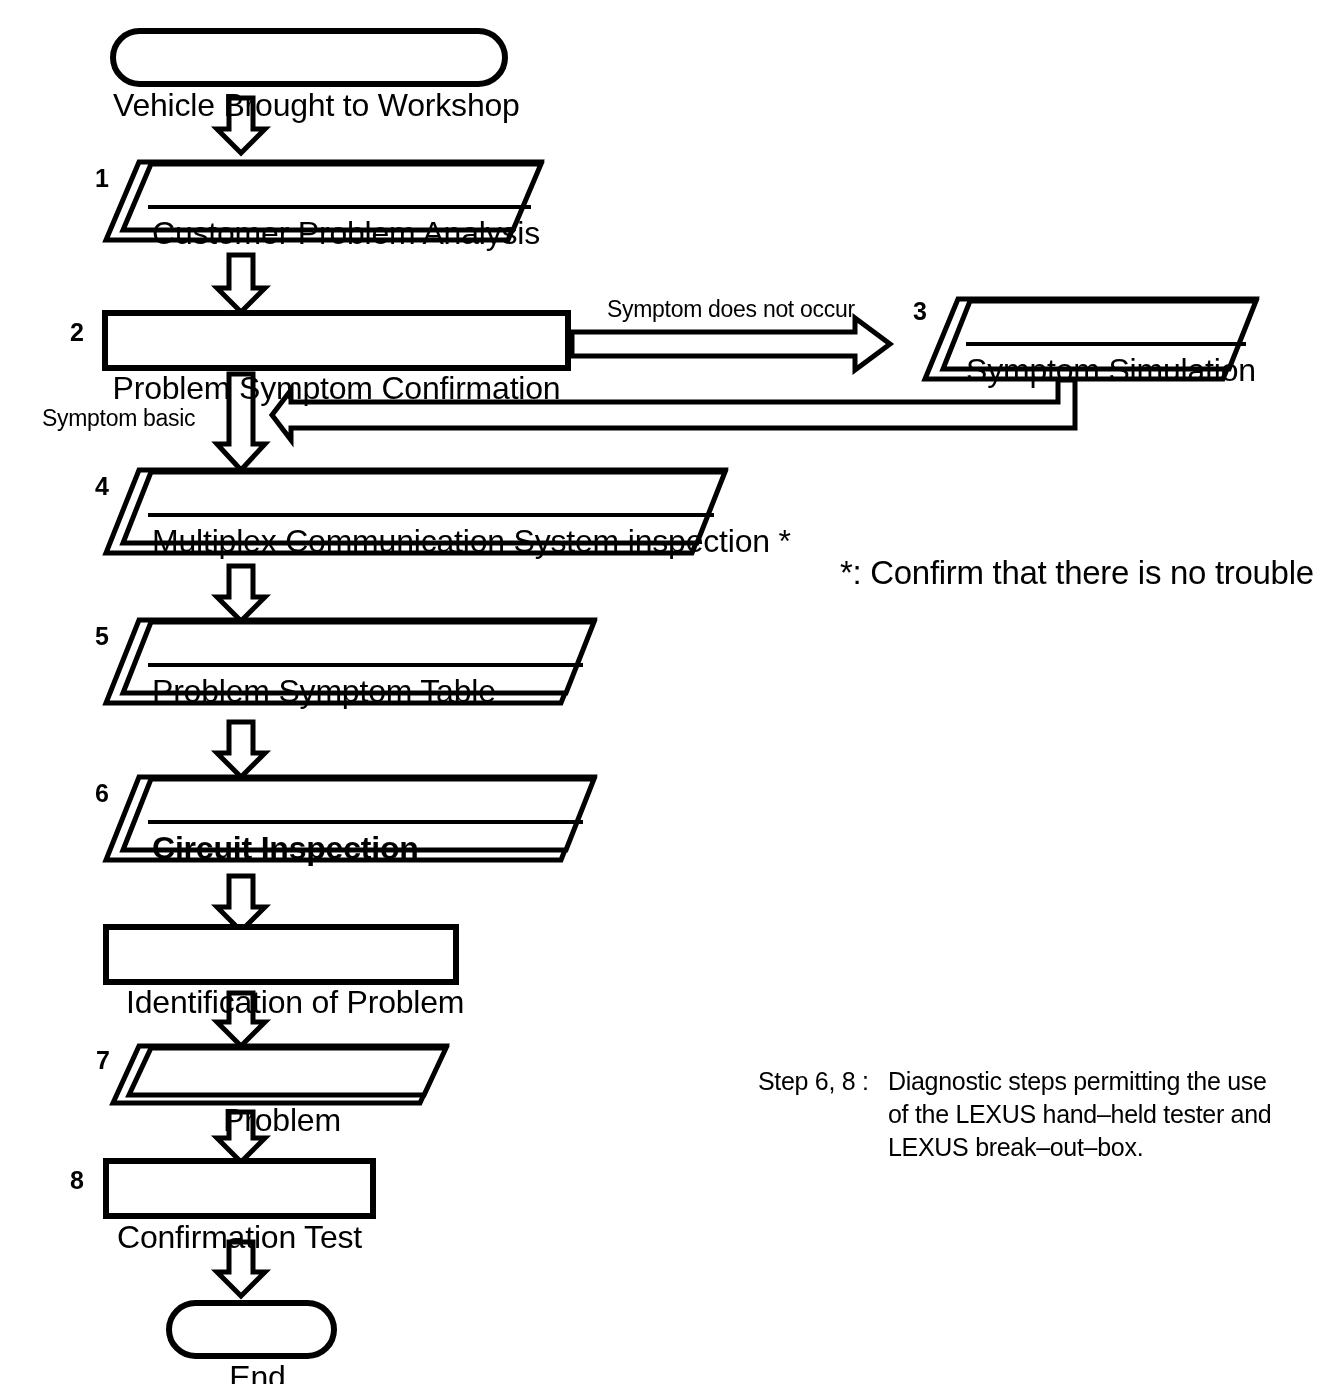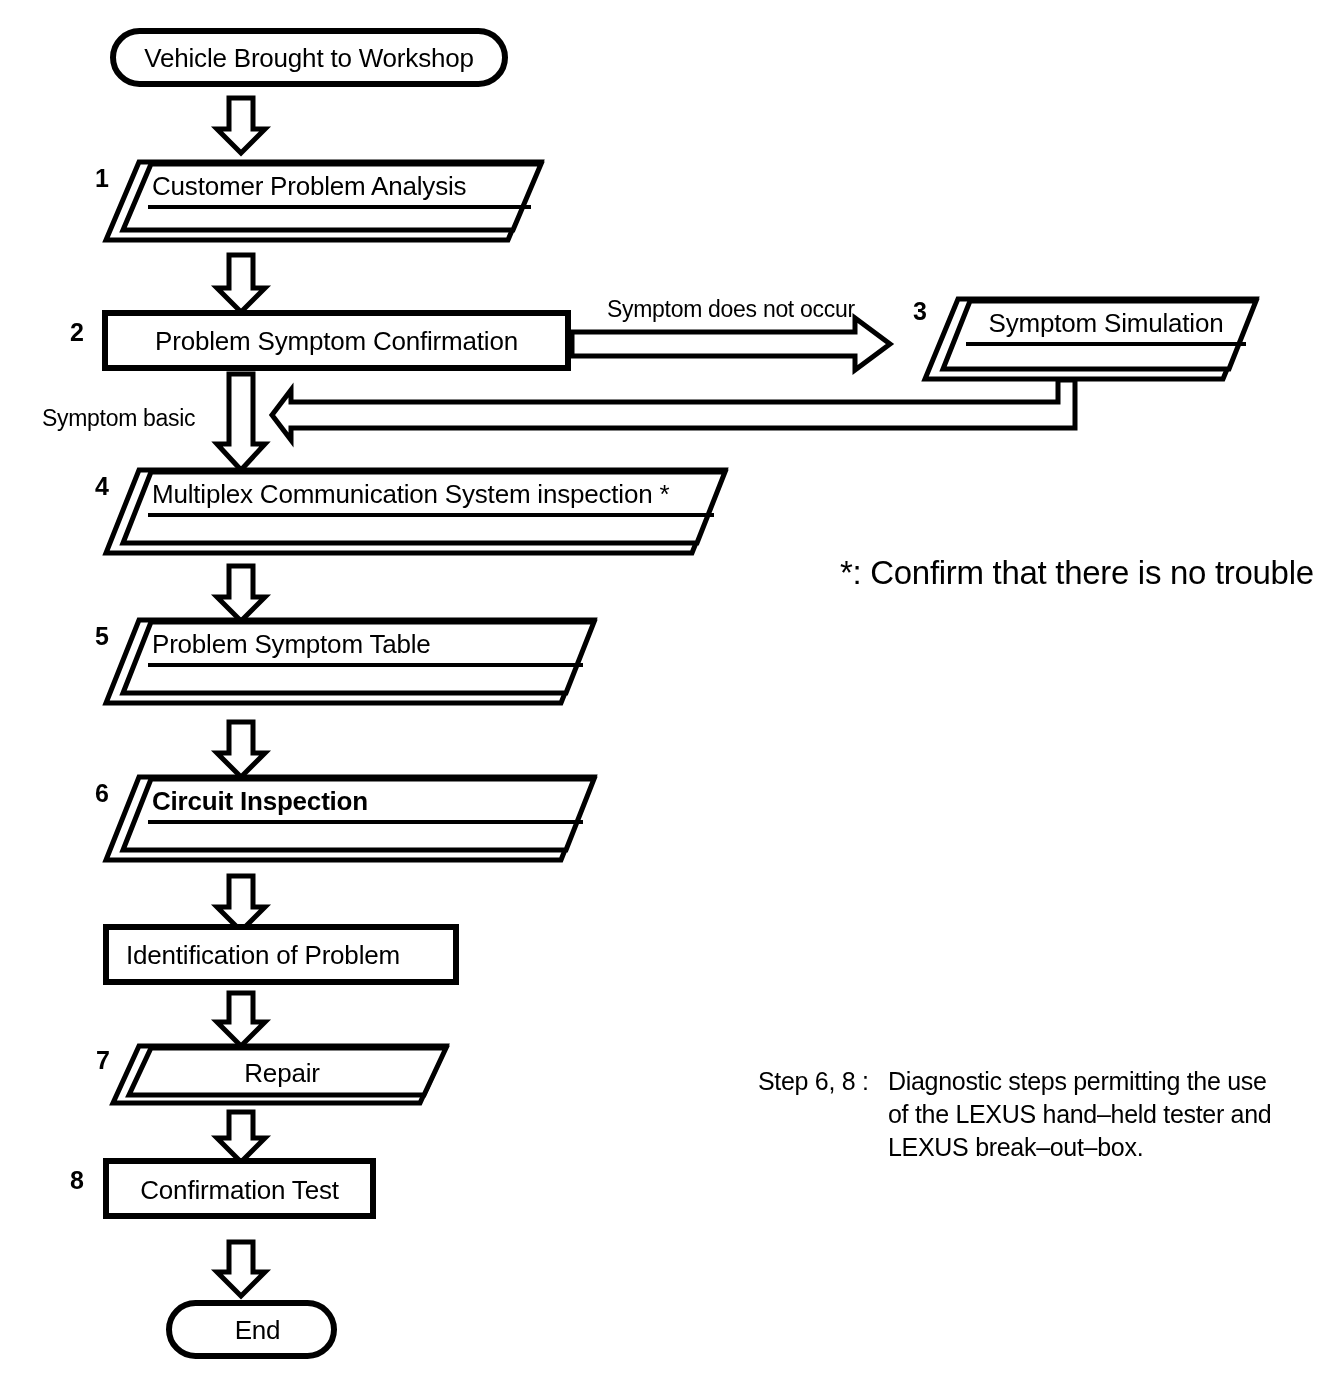--- a/index.html
+++ b/index.html
@@ -28,22 +28,23 @@
   }
   .lbl {
     position: absolute;
     font-family: "Liberation Sans", sans-serif;
     color: #000;
     white-space: pre;
     line-height: 1.18;
   }
   
   .node-text {
-    font-size: 26px;
+    font-size: 32px;
     letter-spacing: -0.2px;
+    margin-top: 44px;
   }
   .node-text.bold { font-weight: bold; }
   
   .step-num {
     font-size: 25px;
     font-weight: bold;
   }
   
   .edge-lbl {
     font-size: 23px;
@@ -164,21 +165,21 @@
   <div class="lbl node-text" style="left:152px; top:629px;">Problem Symptom Table</div>
 
   <div class="lbl step-num" style="left:95px; top:779px;">6</div>
   <div class="lbl node-text bold" style="left:152px; top:786px;">Circuit Inspection</div>
 
   <div class="lbl note" style="left:840px; top:551px;">*: Confirm that there is no trouble</div>
 
   <div class="lbl node-text" style="left:126px; top:940px;">Identification of Problem</div>
 
   <div class="lbl step-num" style="left:96px; top:1046px;">7</div>
-  <div class="lbl node-text" style="left:152px; top:1058px; width:260px; text-align:center;">Repair</div>
+  <div class="lbl node-text" style="left:152px; top:1058px; width:260px; text-align:center;">Problem</div>
 
   <div class="lbl step-num" style="left:70px; top:1166px;">8</div>
   <div class="lbl node-text" style="left:106px; top:1175px; width:267px; text-align:center;">Confirmation Test</div>
 
   <div class="note-hang" style="left:758px; top:1065px;">Step 6, 8 :</div>
   <div class="note-hang" style="left:888px; top:1065px;">Diagnostic steps permitting the use</div>
   <div class="note-hang" style="left:888px; top:1098px;">of the LEXUS hand–held tester and</div>
   <div class="note-hang" style="left:888px; top:1131px;">LEXUS break–out–box.</div>
 
   <div class="lbl node-text" style="left:175px; top:1315px; width:165px; text-align:center;">End</div>

